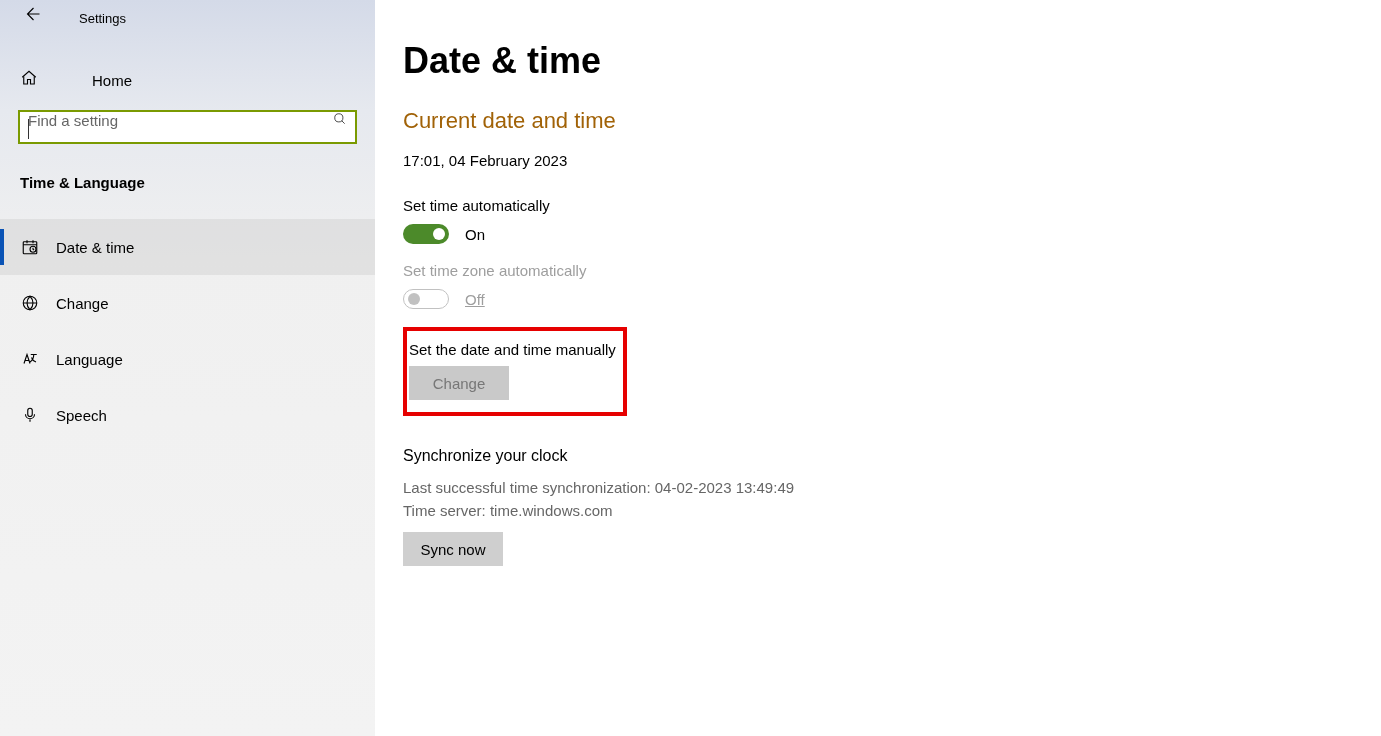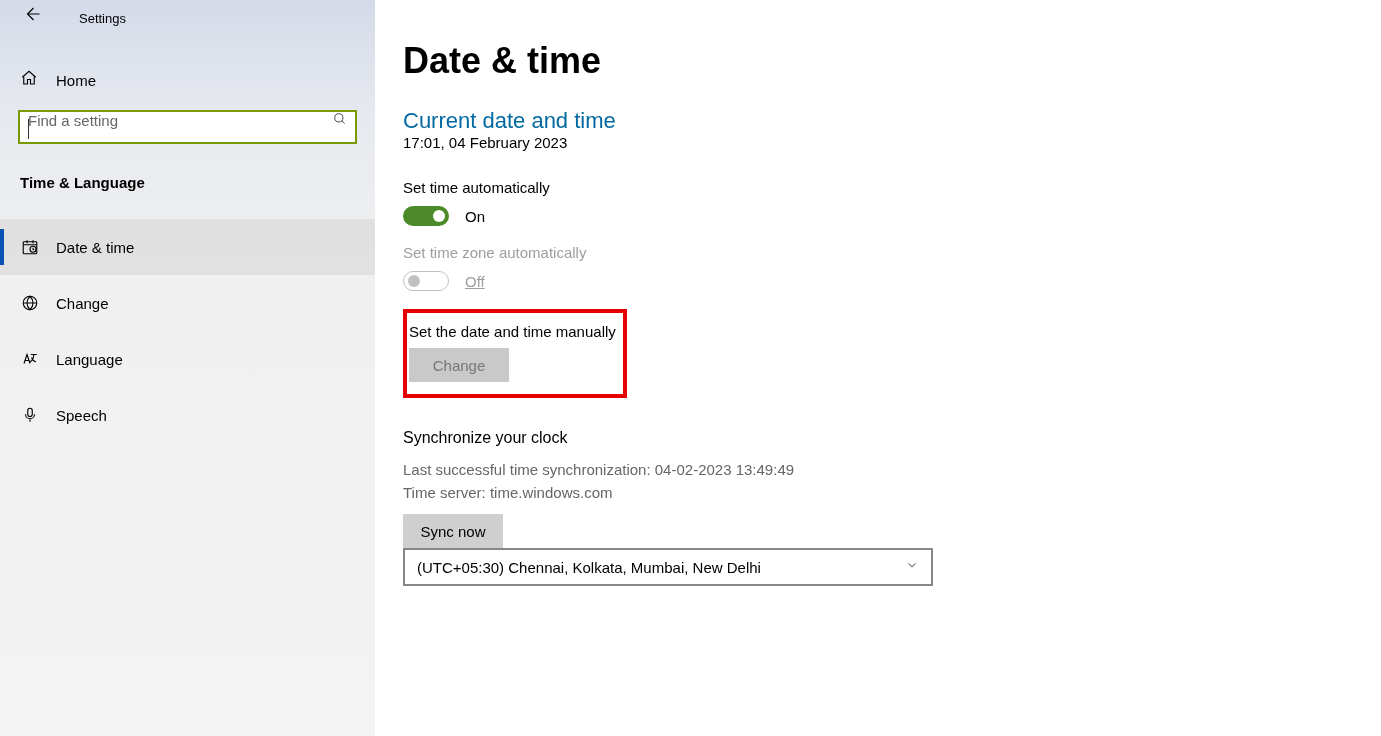--- a/index.html
+++ b/index.html
@@ -10,21 +10,21 @@
   .sidebar {
     width: 375px;
     background: linear-gradient(180deg, #d4dae8 0%, #e6e9ef 15%, #f0f0f0 35%, #f3f3f3 100%);
     padding-top: 0;
   }
   .sidebar-header { display: flex; align-items: flex-end; padding: 4px 0 4px 20px; height: 30px; }
   .back-arrow { display:inline-flex; align-items:center; justify-content:center; width:24px; height:24px; cursor:pointer; }
   .back-arrow svg { stroke:#000; stroke-width:1.5; fill:none; }
   .title-settings { font-size: 13px; margin-left: 35px; color:#000; }
 
-  .home-row { display:flex; align-items:center; padding: 30px 0 0 20px; height:70px; cursor:pointer; }
+  .home-row { display:flex; align-items:center; padding: 30px 0 0 20px; height:70px; cursor:pointer;gap:36px; }
   .home-icon svg { stroke:#000; stroke-width:1.5; fill:none; }
   .home-label { font-size:15px; margin-left:18px; color:#000; }
 
   .search-wrap { padding: 10px 18px 0 18px; }
   .search-box { position:relative; border:2px solid #7a9a01; background:#fff; height:34px; display:flex; align-items:flex-start; }
   .search-input { flex:1; border:none; outline:none; font-size:15px; padding:0 8px; color:#666; background:transparent; }
   .search-input::placeholder { color:#666; }
   .search-icon { width:30px; display:flex; align-items:center; justify-content:center; color:#333; }
   .search-icon svg { stroke:#333; stroke-width:1.5; fill:none; }
   .cursor-line { position:absolute; left:8px; top:7px; width:1px; height:20px; background:#333; }
@@ -35,21 +35,21 @@
   .nav-item { display:flex; align-items:center; height:56px; padding-left:20px; cursor:pointer; position:relative; }
   .nav-item.active { background:rgba(0,0,0,0.06); }
   .nav-item.active::before { content:""; position:absolute; left:0; top:10px; bottom:10px; width:4px; background:#0a53b5; }
   .nav-icon { width:20px; height:20px; display:flex; align-items:center; justify-content:center; }
   .nav-icon svg { stroke:#000; stroke-width:1.5; fill:none; }
   .nav-label { font-size:15px; margin-left:16px; color:#000; }
 
   
   .main { flex:1; padding: 40px 0 0 28px; overflow:auto; }
   .page-title { font-size:36px; font-weight:600; color:#000; margin-bottom: 26px; }
-  .section-title { font-size:22px; font-weight:400; color:#0369a1; }
+  .section-title { font-size:22px; font-weight:400; color:#a16207; margin-bottom: 18px; }
   .datetime-value { font-size:15px; color:#000; margin-bottom: 28px; }
 
   .block { margin-bottom: 18px; }
   .block-label { font-size:15px; color:#000; margin-bottom: 10px; }
   .block-label.disabled { color:#9e9e9e; }
 
   .toggle-row { display:flex; align-items:center; gap:16px; }
   .toggle { width:46px; height:20px; border-radius:10px; position:relative; cursor:pointer; }
   .toggle.on { background:#4c8a2a; }
   .toggle.off { background:#fff; border:1px solid #888; }
@@ -186,24 +186,14 @@
       <button class="btn disabled">Change</button>
     </div>
 
     <div class="sync-title">Synchronize your clock</div>
     <div class="sync-info">
       <div>Last successful time synchronization: 04-02-2023 13:49:49</div>
       <div>Time server: time.windows.com</div>
     </div>
     <button class="btn">Sync now</button>
 
-    <div class="select-wrap">
-      <div class="select">
-        <span class="select-text">(UTC+05:30) Chennai, Kolkata, Mumbai, New Delhi</span>
-        <span class="chevron">
-          <svg width="14" height="14" viewBox="0 0 24 24">
-              <path d="M6 9l6 6 6-6"></path>
-            </svg>
-        </span>
-      </div>
-    </div>
   </main>
 </div>
 
 </body></html>

